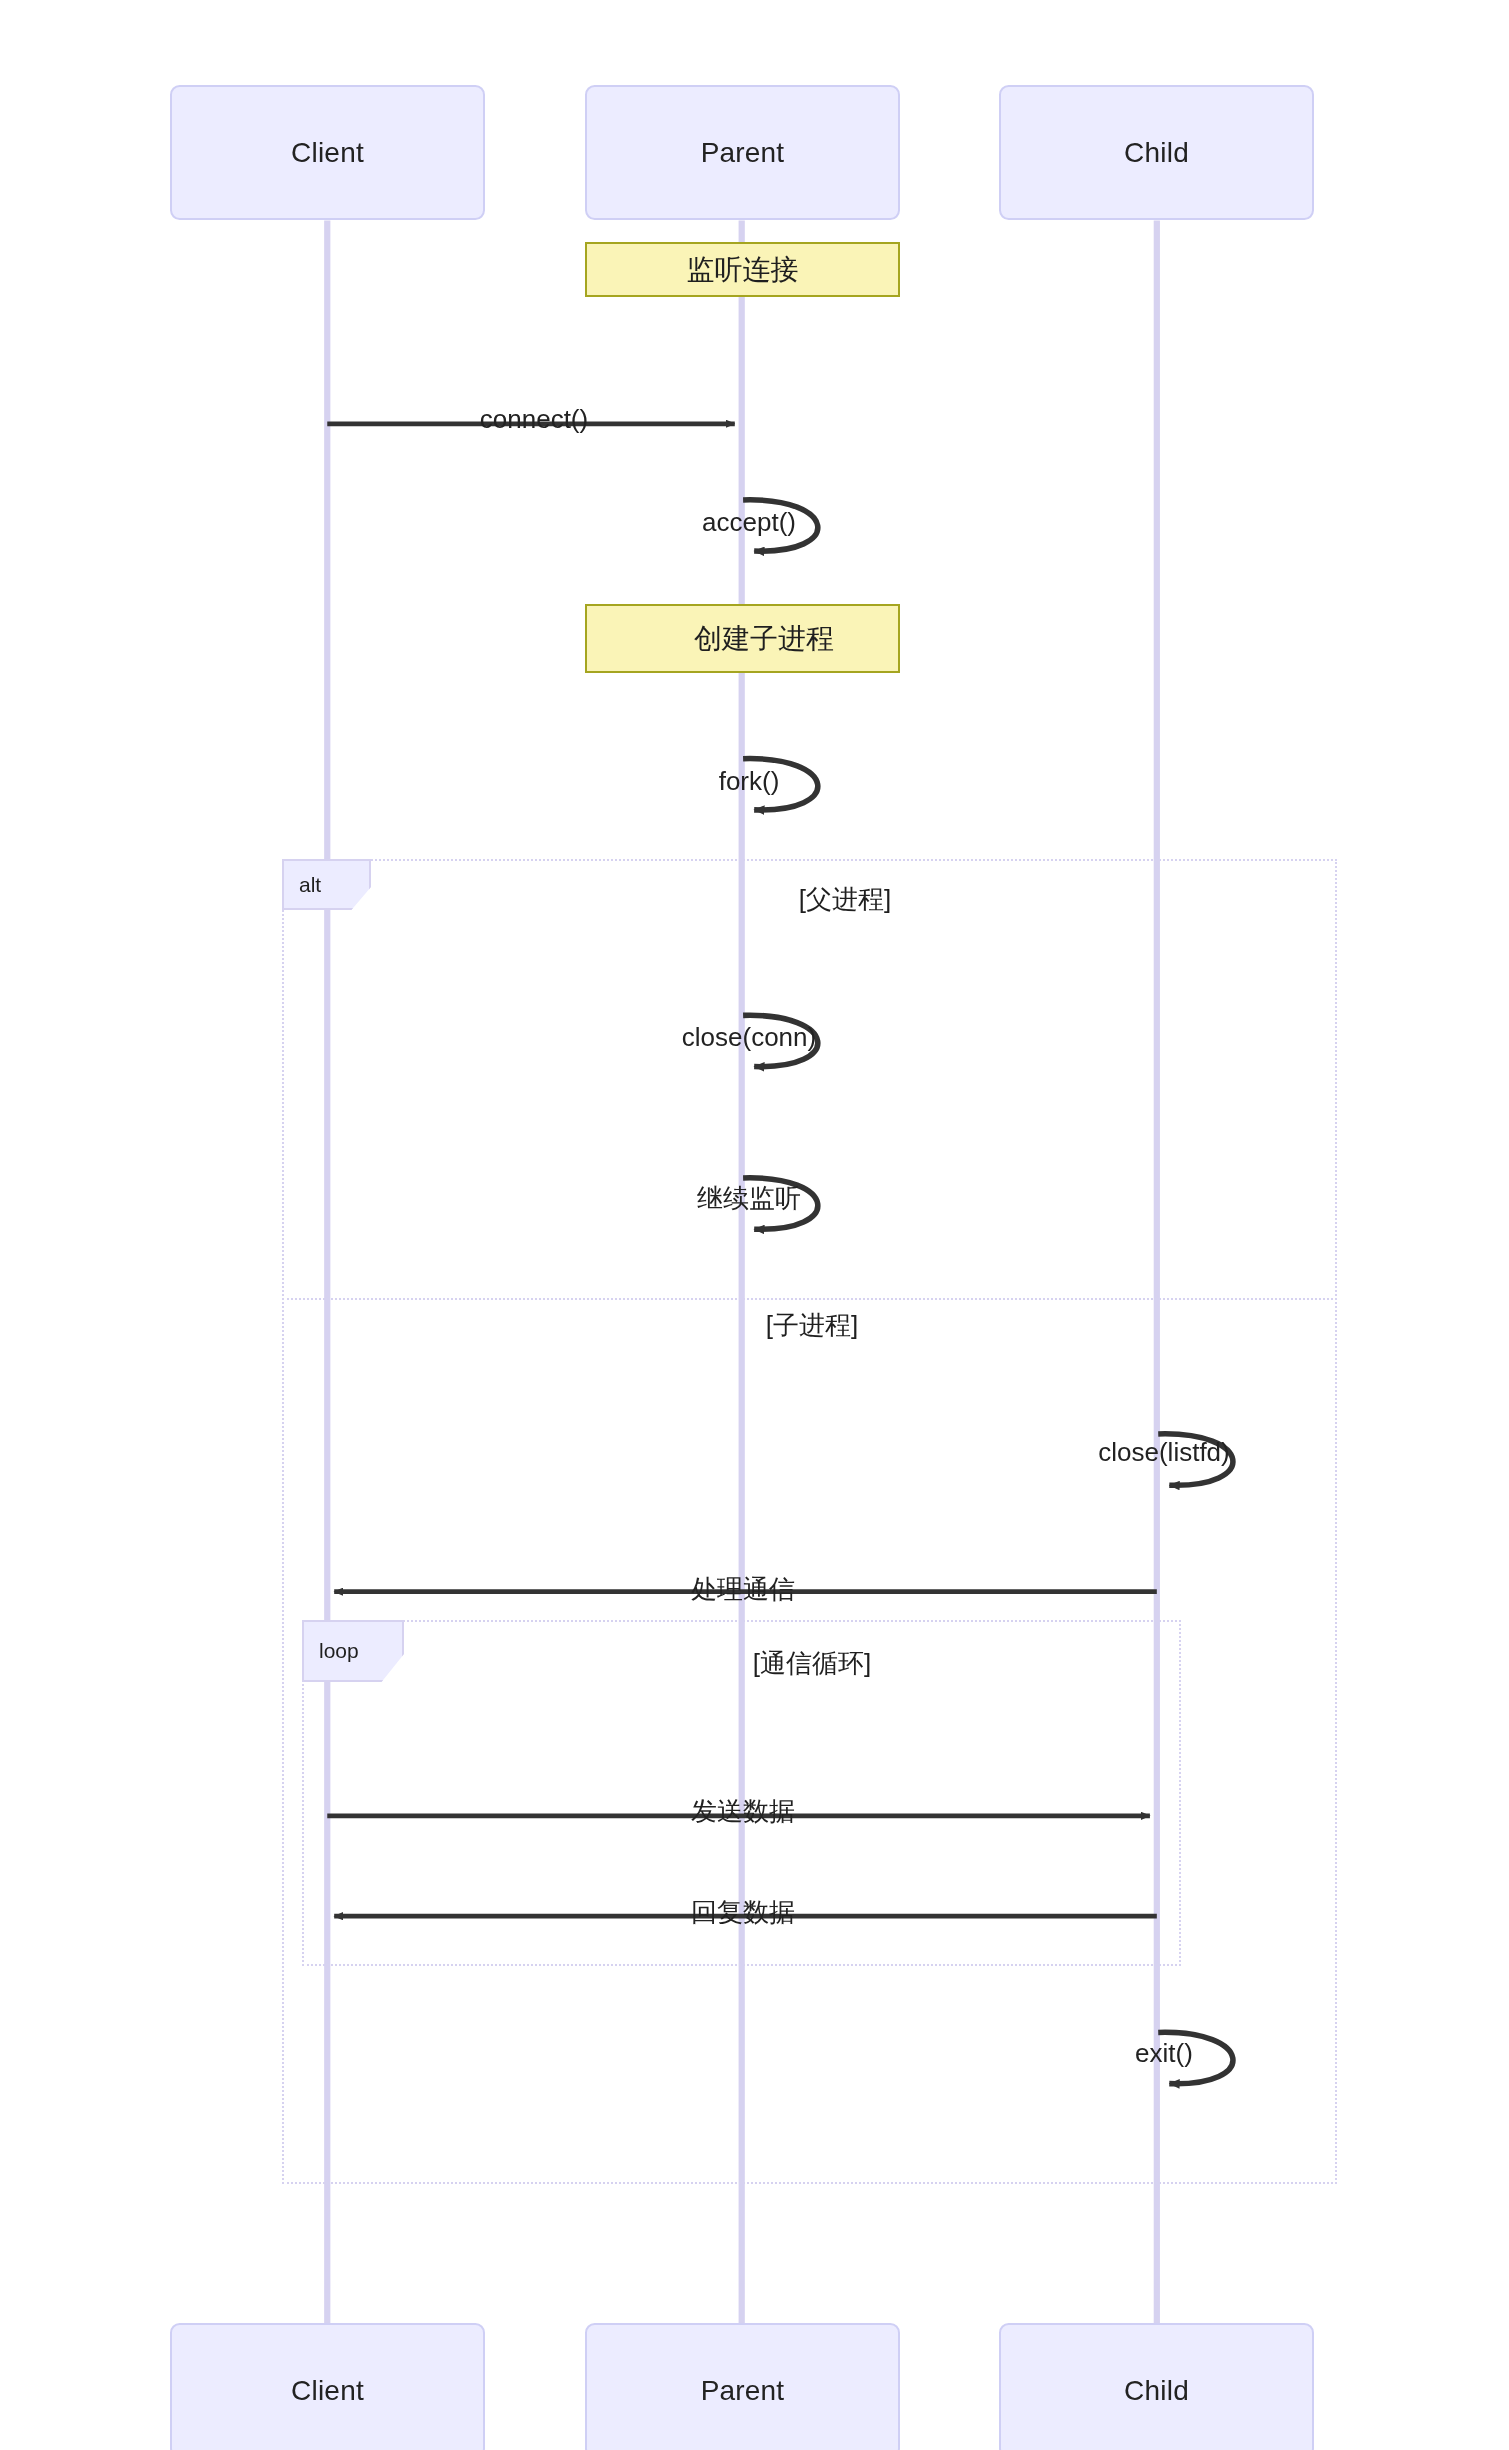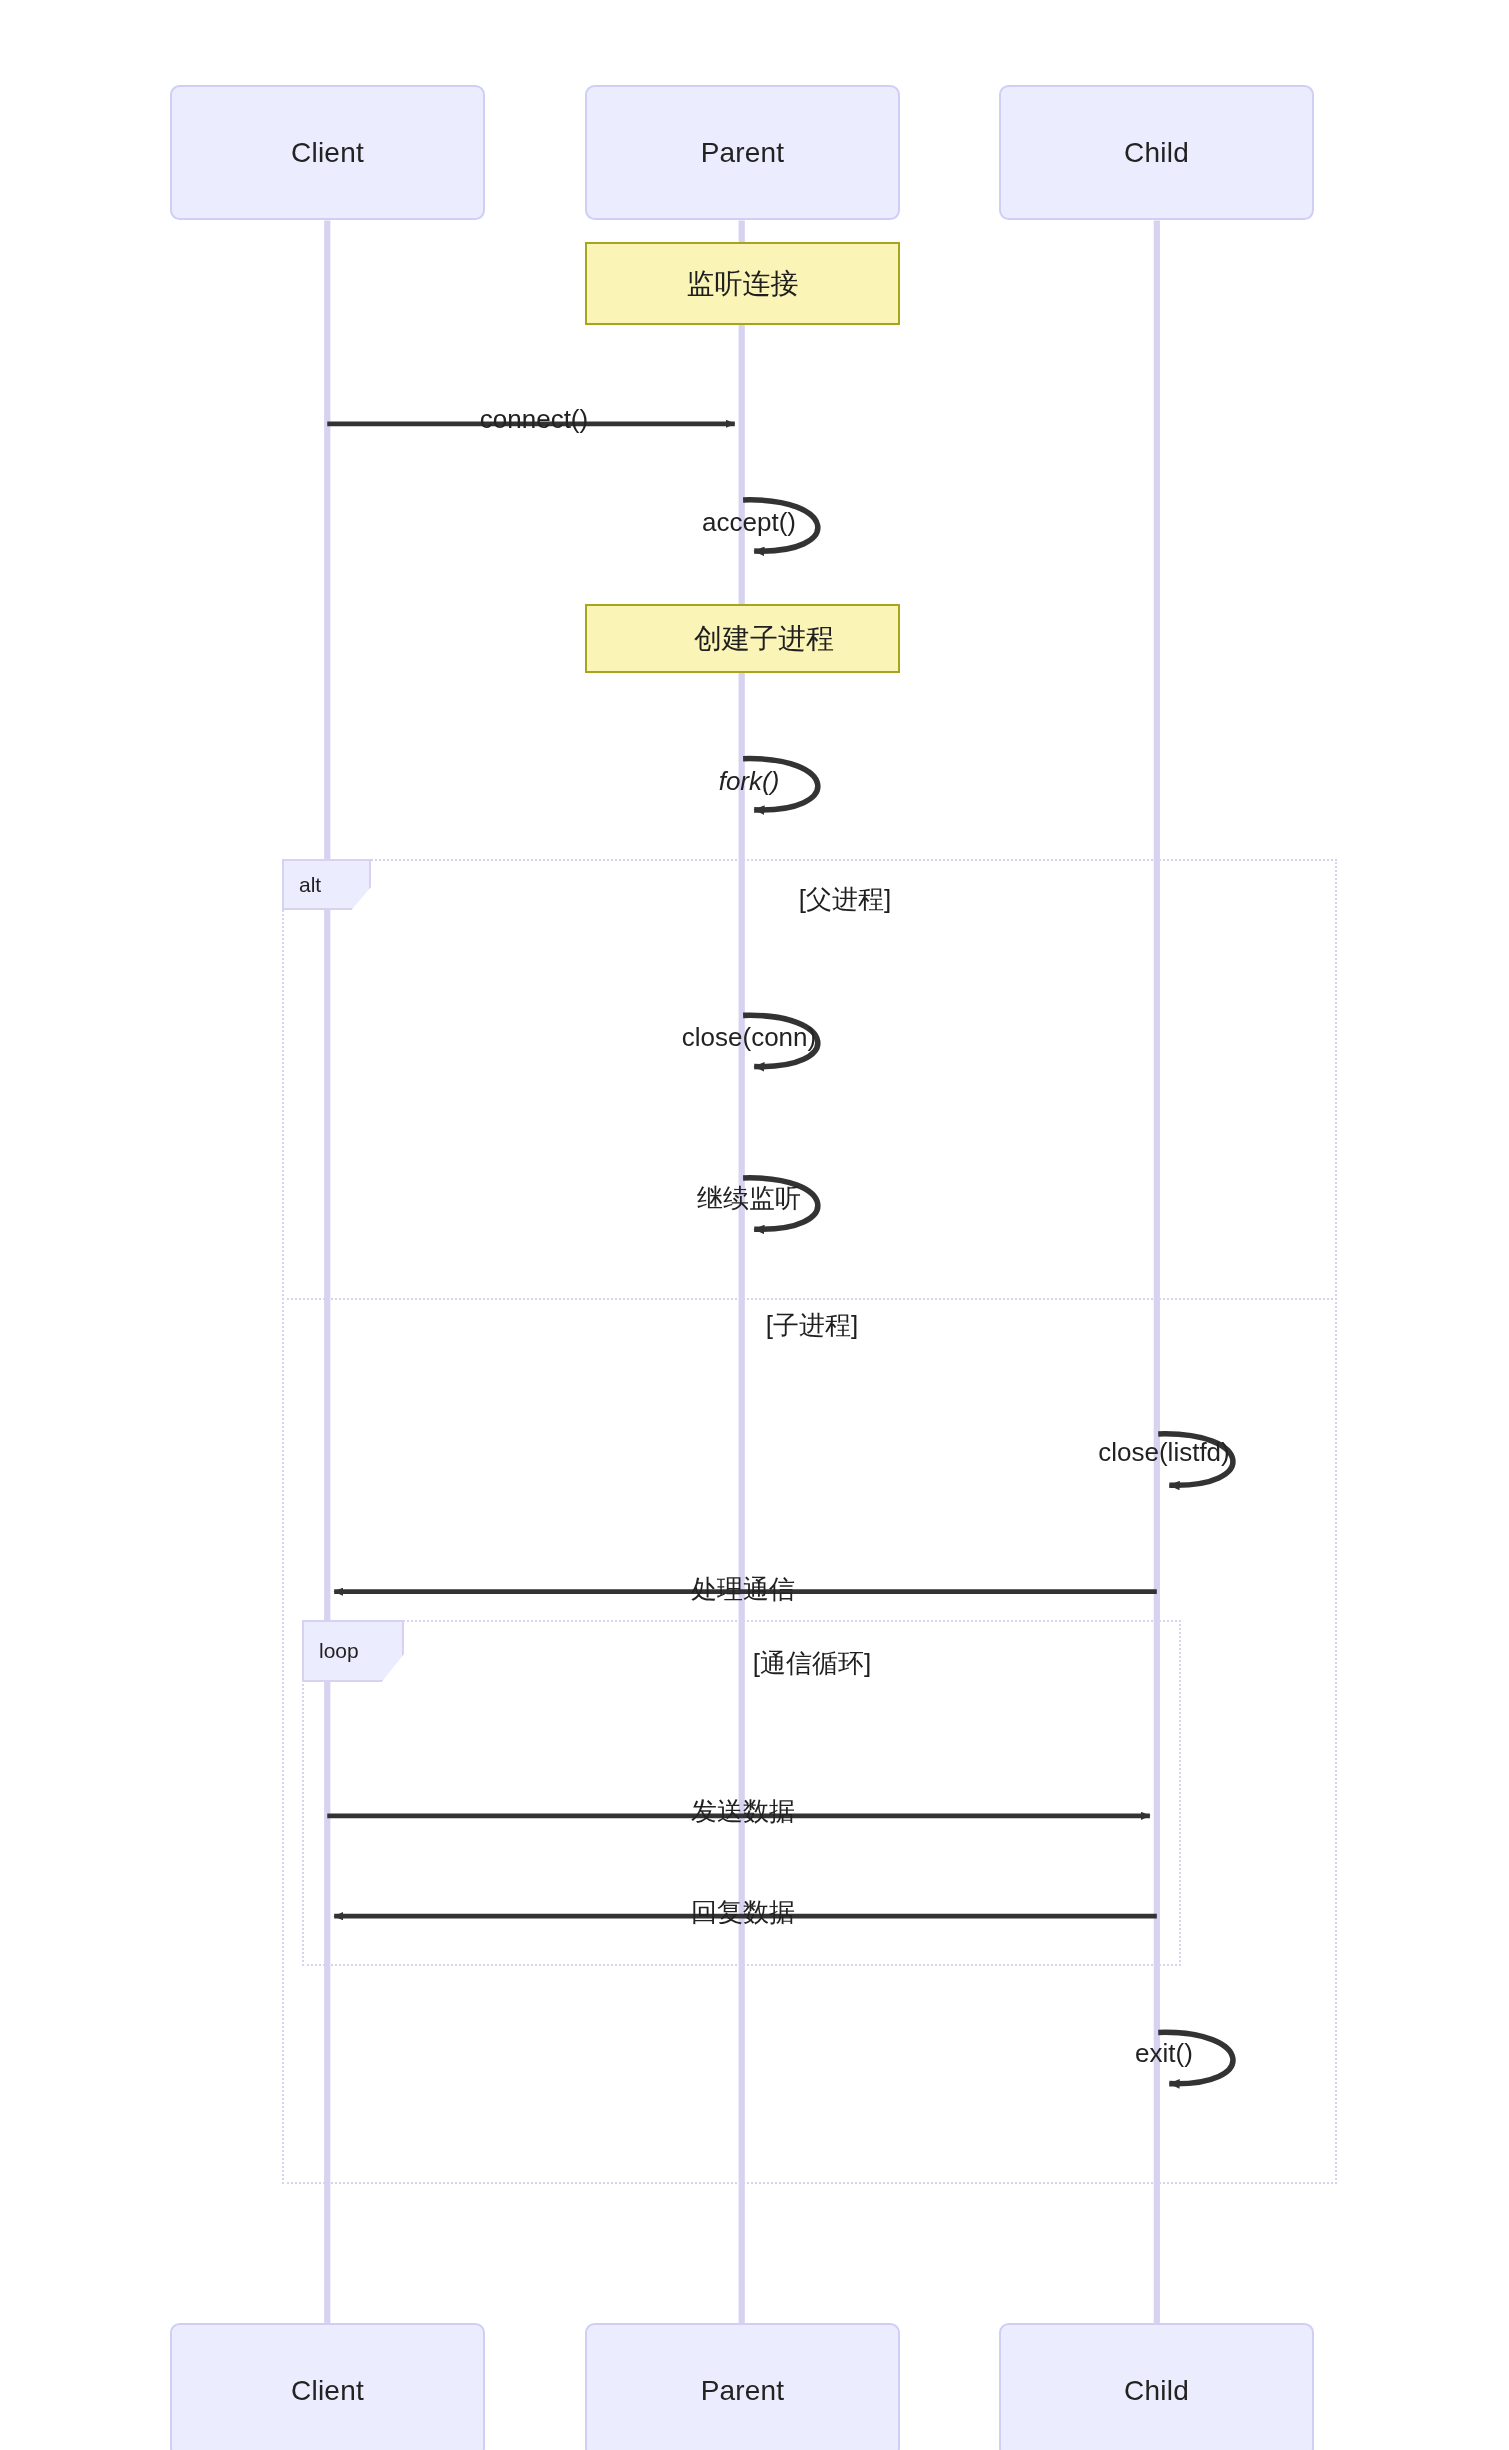--- a/index.html
+++ b/index.html
@@ -158,30 +158,30 @@
   <div class="actor-box" style="left:170px; top:2323px; width:315px; height:135px;">
     <span class="actor-label">Client</span>
   </div>
   <div class="actor-box" style="left:585px; top:2323px; width:315px; height:135px;">
     <span class="actor-label">Parent</span>
   </div>
   <div class="actor-box" style="left:999px; top:2323px; width:315px; height:135px;">
     <span class="actor-label">Child</span>
   </div>
 
-  <div class="note-box" style="left:585px; top:242px; width:315px; height:83px;">
+  <div class="note-box" style="left:585px; top:242px; width:315px; height:55px;">
     <span class="note-label">监听连接</span>
   </div>
   <div class="note-box" style="left:585px; top:604px; width:315px; height:69px;padding-left:43px;">
     <span class="note-label">创建子进程</span>
   </div>
 
   <div class="msg-label" style="left:534px;  top:372px;">connect()</div>
   <div class="msg-label" style="left:749px; top:475px;">accept()</div>
-  <div class="msg-label" style="left:749px; top:734px;font-style:italic;">fork()</div>
+  <div class="msg-label" style="left:749px; top:734px;">fork()</div>
   <div class="msg-label" style="left:749px; top:990px;">close(conn)</div>
   <div class="msg-label" style="left:749px; top:1149px;">继续监听</div>
   <div class="msg-label" style="left:1164px; top:1405px;">close(listfd)</div>
   <div class="msg-label" style="left:743px; top:1540px;text-align:right;">处理通信</div>
   <div class="msg-label" style="left:743px; top:1762px;">发送数据</div>
   <div class="msg-label" style="left:743px; top:1863px;">回复数据</div>
   <div class="msg-label" style="left:1164px; top:2006px;">exit()</div>
 
 </div>
 

